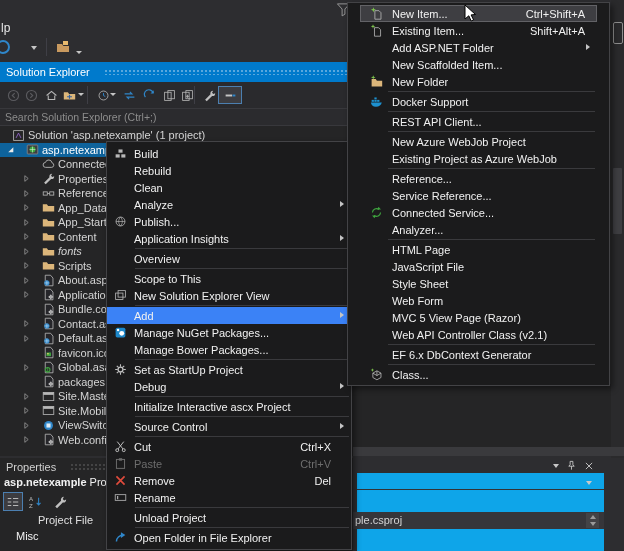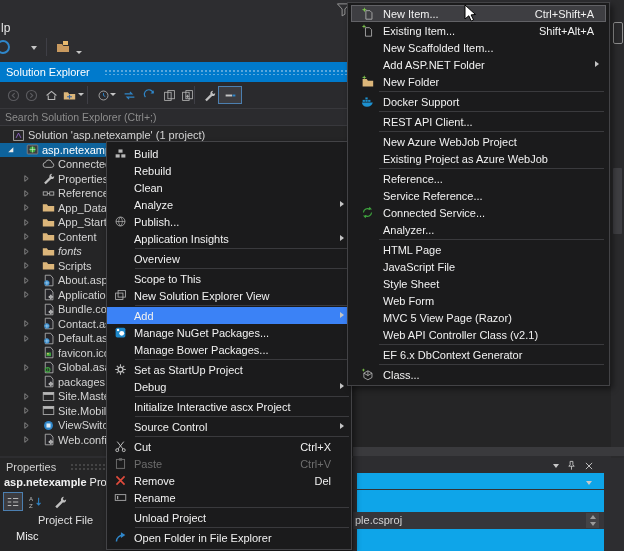--- a/index.html
+++ b/index.html
@@ -676,21 +676,21 @@
         <span class="ic">
           <svg class="i" width="13" height="13" viewBox="0 0 16 16">
             <path d="M3 13c0-4.5 3.5-8 9-8" fill="none" stroke="#2f86c9" stroke-width="1.8"></path>
             <path d="M8.5 1.5L14 5l-5.5 3.5z" fill="#2f86c9"></path>
           </svg>
         </span>
         <span class="lbl">Open Folder in File Explorer</span>
       </div>
     </div>
 
-  <div class="menu" id="add-menu" style="left:347px;top:2px;width:263px;padding:2px 3px">
+  <div class="menu" id="add-menu" style="left:347px;top:2px;width:263px;padding:2px 12px">
       <div class="mi hot">
         <span class="ic">
           <svg class="i" width="13" height="13" viewBox="0 0 16 16">
             <path d="M6 4.5h5l2.5 2.5v8H6z" fill="none" stroke="#b8b8b8"></path>
             <path d="M4.2.3l.8 2.3 2.3.8-2.3.8-.8 2.3-.8-2.3L1.1 3.4l2.3-.8z" fill="#7cc24d"></path>
           </svg>
         </span>
         <span class="lbl">New Item...</span>
         <span class="sc">Ctrl+Shift+A</span>
       </div>
@@ -699,26 +699,26 @@
           <svg class="i" width="13" height="13" viewBox="0 0 16 16">
             <path d="M5.5 4.5h5L13 7v8H5.5z" fill="none" stroke="#b8b8b8"></path>
             <path d="M3.7.3l.7 2 2 .7-2 .7-.7 2-.7-2-2-.7 2-.7z" fill="#7cc24d"></path>
           </svg>
         </span>
         <span class="lbl">Existing Item...</span>
         <span class="sc">Shift+Alt+A</span>
       </div>
       <div class="mi">
         <span class="ic"></span>
-        <span class="lbl">New Scaffolded Item...</span>
-      </div>
-      <div class="mi">
-        <span class="ic"></span>
         <span class="lbl">Add ASP.NET Folder</span>
         <span class="subar"></span>
+      </div>
+      <div class="mi">
+        <span class="ic"></span>
+        <span class="lbl">New Scaffolded Item...</span>
       </div>
       <div class="mi">
         <span class="ic">
           <svg class="i" width="13" height="13" viewBox="0 0 16 16">
             <path d="M2 5h5l1.5 2H15v7H2z" fill="#dcb67a"></path>
             <path d="M4 .2l.7 2.1 2.1.7-2.1.7L4 5.8l-.7-2.1-2.1-.7 2.1-.7z" fill="#7cc24d"></path>
           </svg>
         </span>
         <span class="lbl">New Folder</span>
       </div>

